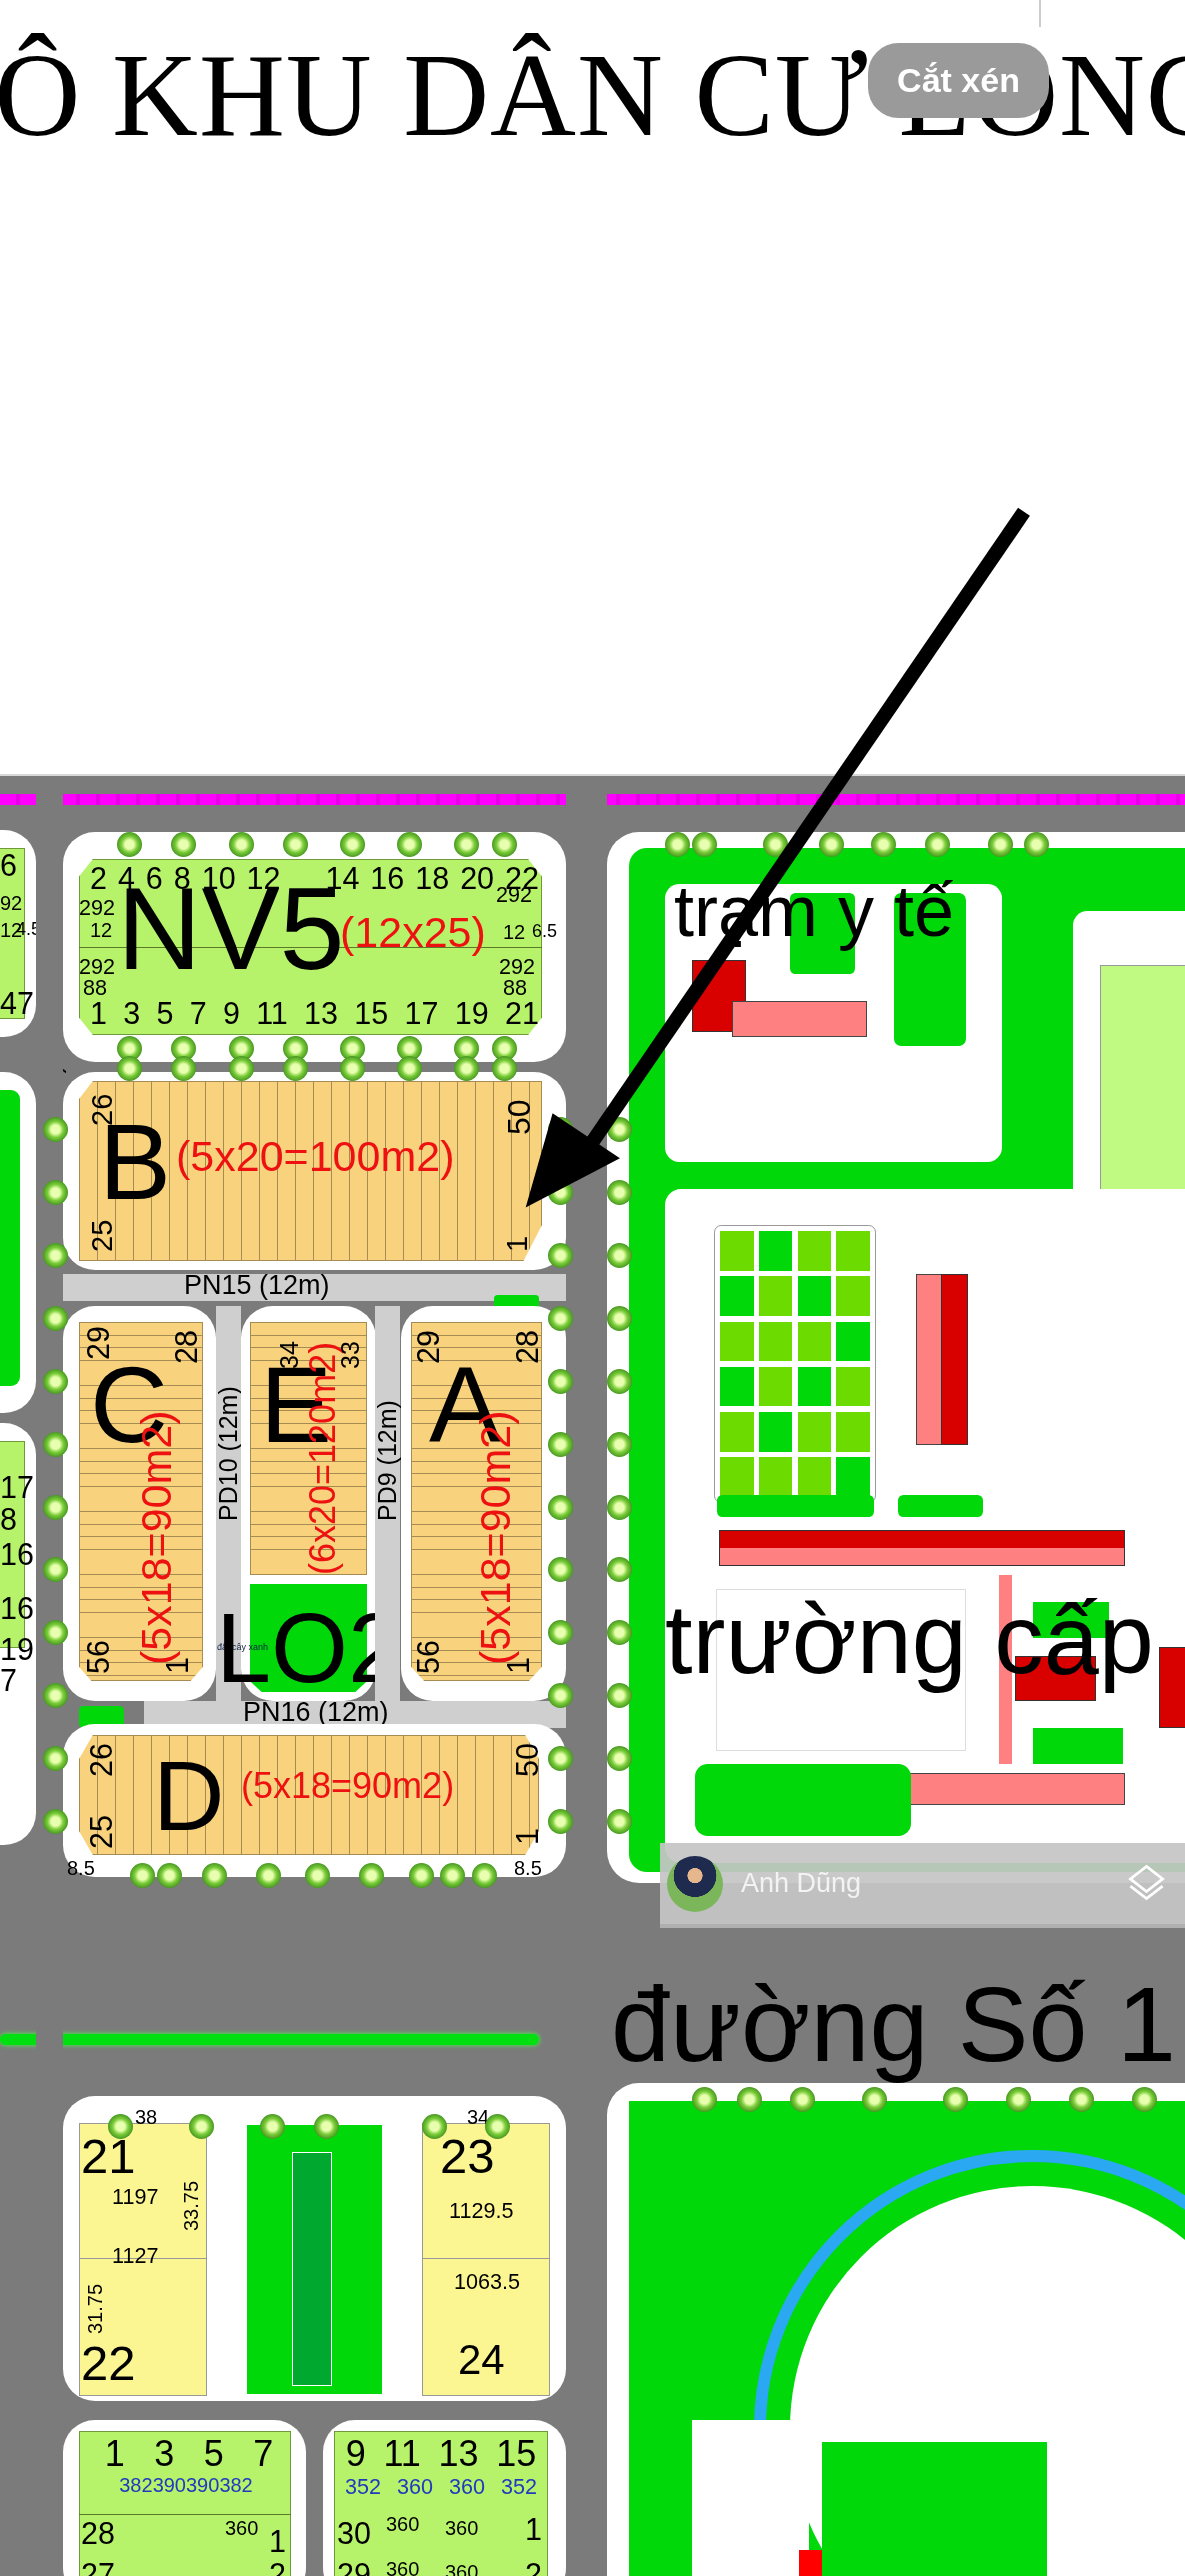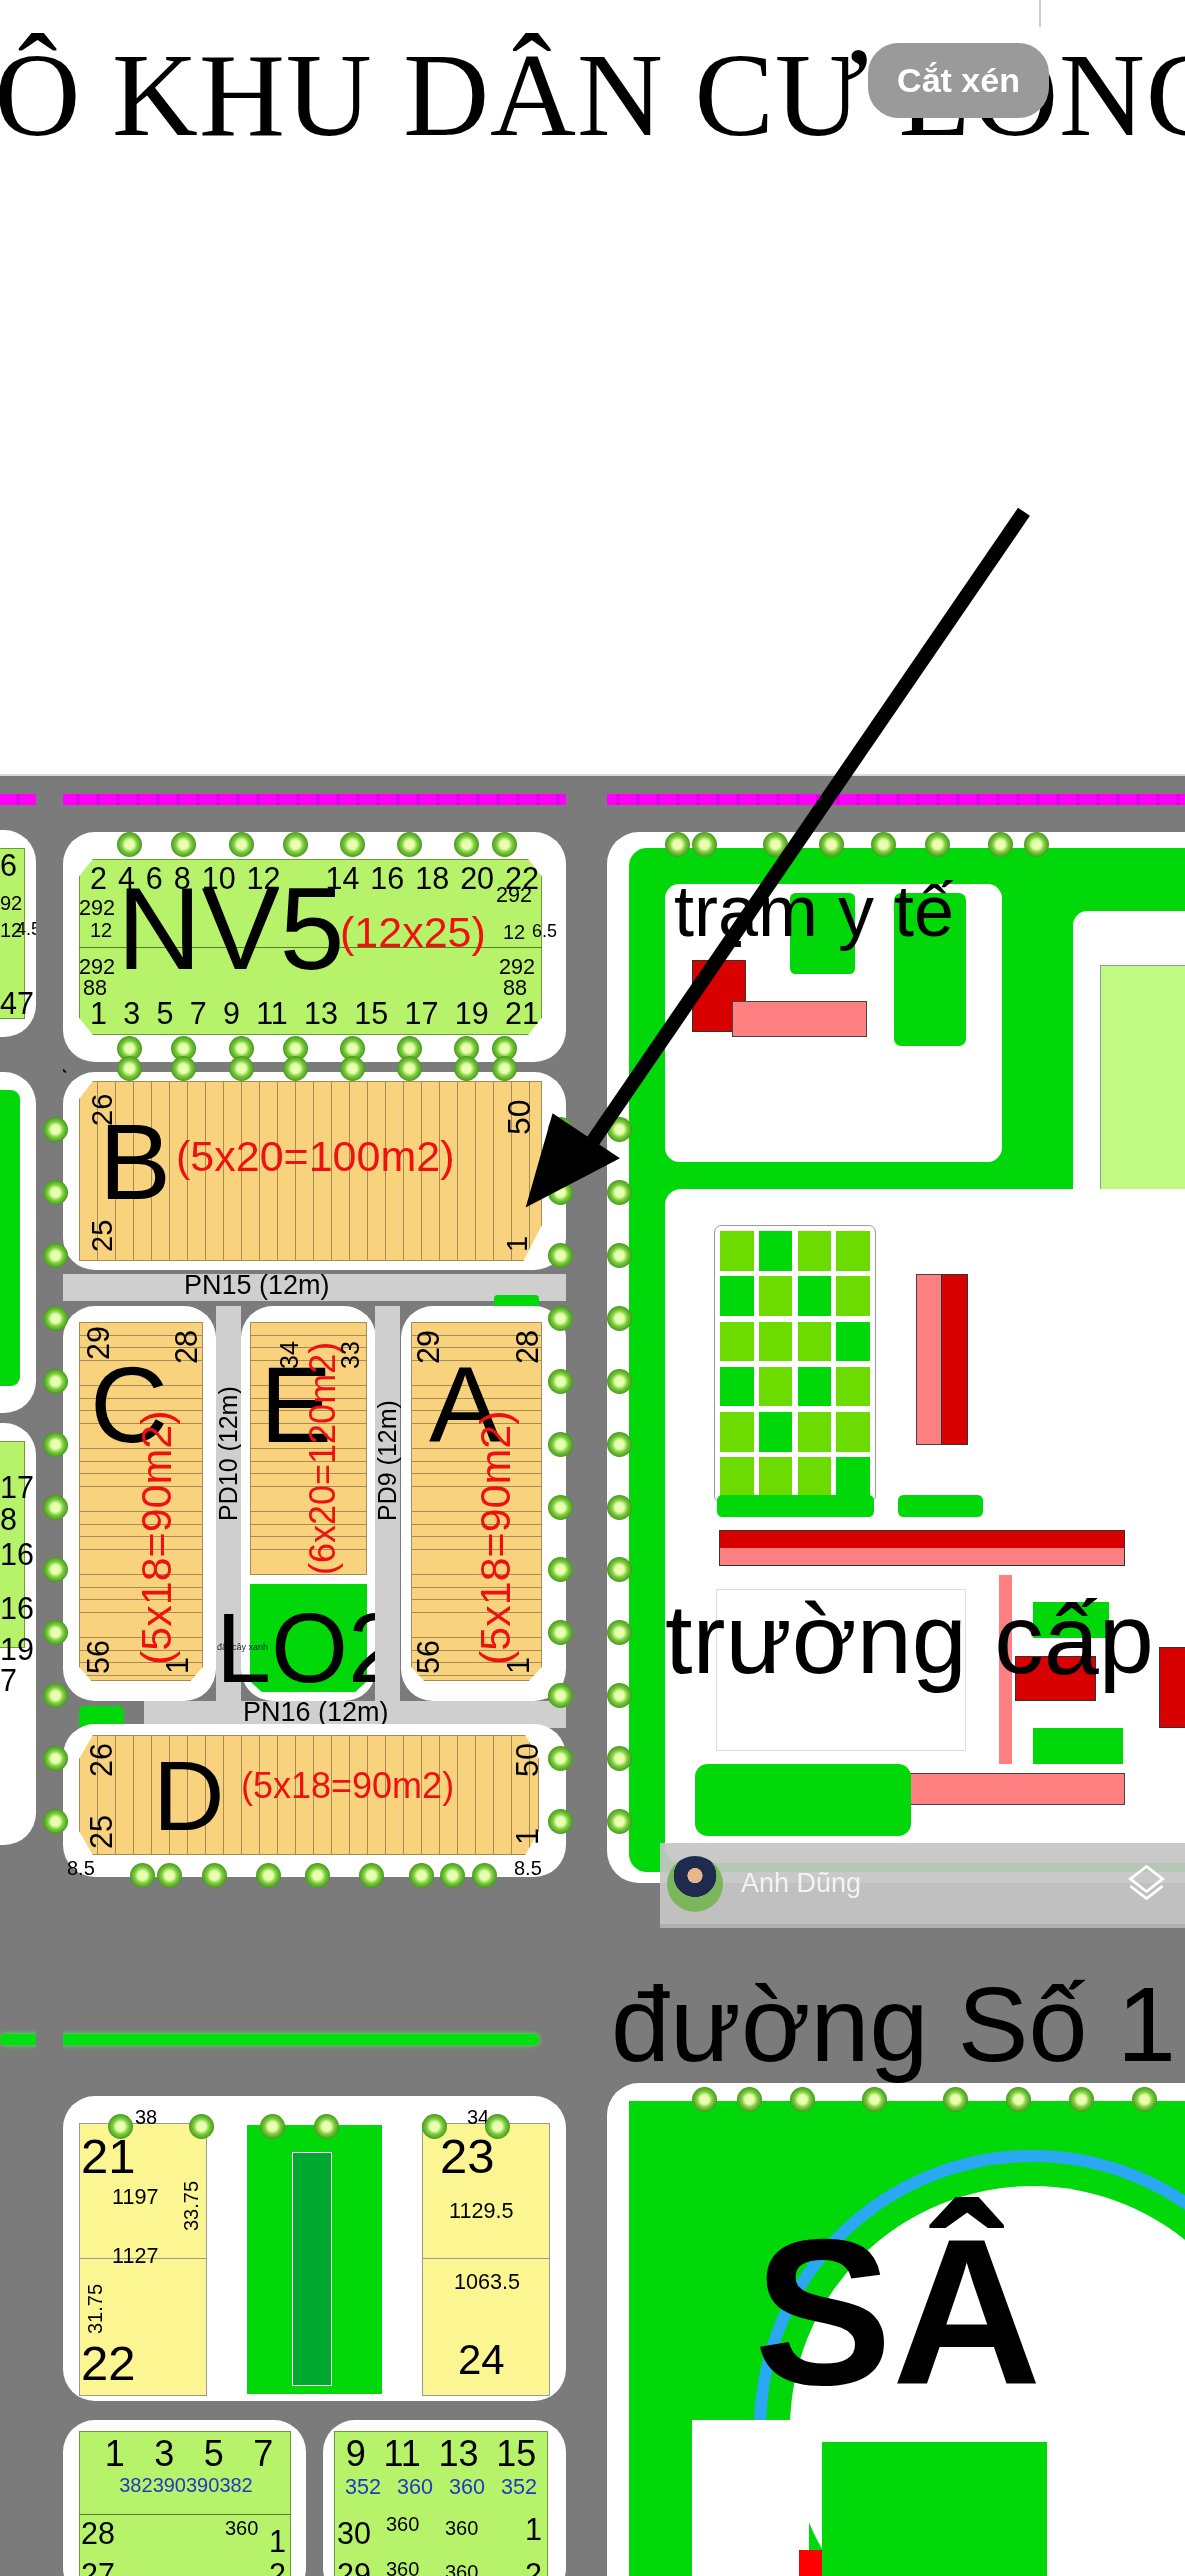--- a/index.html
+++ b/index.html
@@ -294,21 +294,20 @@
   <div class="num blue" style="left:445px;top:1786px;font-size:20px">360</div>
   <div class="num" style="left:525px;top:1783px">2</div>
 
   <div class="wb" style="left:607px;top:1307px;width:629px;height:539px"></div>
   <div class="abs green" style="left:629px;top:1325px;width:575px;height:503px"></div>
   <div class="abs" style="left:754px;top:1374px;width:557px;height:557px;border-radius:50%;border:12.6px solid #2aa8f2;clip-path:polygon(0 0,100% 0,100% 50%,0 50%)"></div>
   <div class="abs" style="left:790px;top:1410px;width:485px;height:485px;border-radius:50%;background:#fff"></div>
   <div class="abs" style="left:692px;top:1644px;width:117px;height:162px;background:#fff"></div>
   <div class="abs" style="left:799px;top:1774px;width:36px;height:54px;background:#f00"></div>
   <div class="abs green" style="left:822px;top:1666px;width:225px;height:180px"></div>
-  <div class="big" style="left:754px;top:1433px;font-size:207px;font-weight:bold;z-index:3">SÂ</div>
 
   <div class="abs" style="left:36px;top:0;width:27px;height:1802px;background:#7b7b7b;z-index:1"></div>
   <div class="abs" style="left:566px;top:0;width:41px;height:1168px;background:#7b7b7b;z-index:1"></div>
 <div class="tree" style="left: 117px; top: 56px; z-index: 2;"></div>
     <div class="tree" style="left: 117px; top: 260px; z-index: 2;"></div>
     <div class="tree" style="left: 117px; top: 280px; z-index: 2;"></div>
     <div class="tree" style="left: 171px; top: 56px; z-index: 2;"></div>
     <div class="tree" style="left: 171px; top: 260px; z-index: 2;"></div>
     <div class="tree" style="left: 171px; top: 280px; z-index: 2;"></div>
     <div class="tree" style="left: 229px; top: 56px; z-index: 2;"></div>

